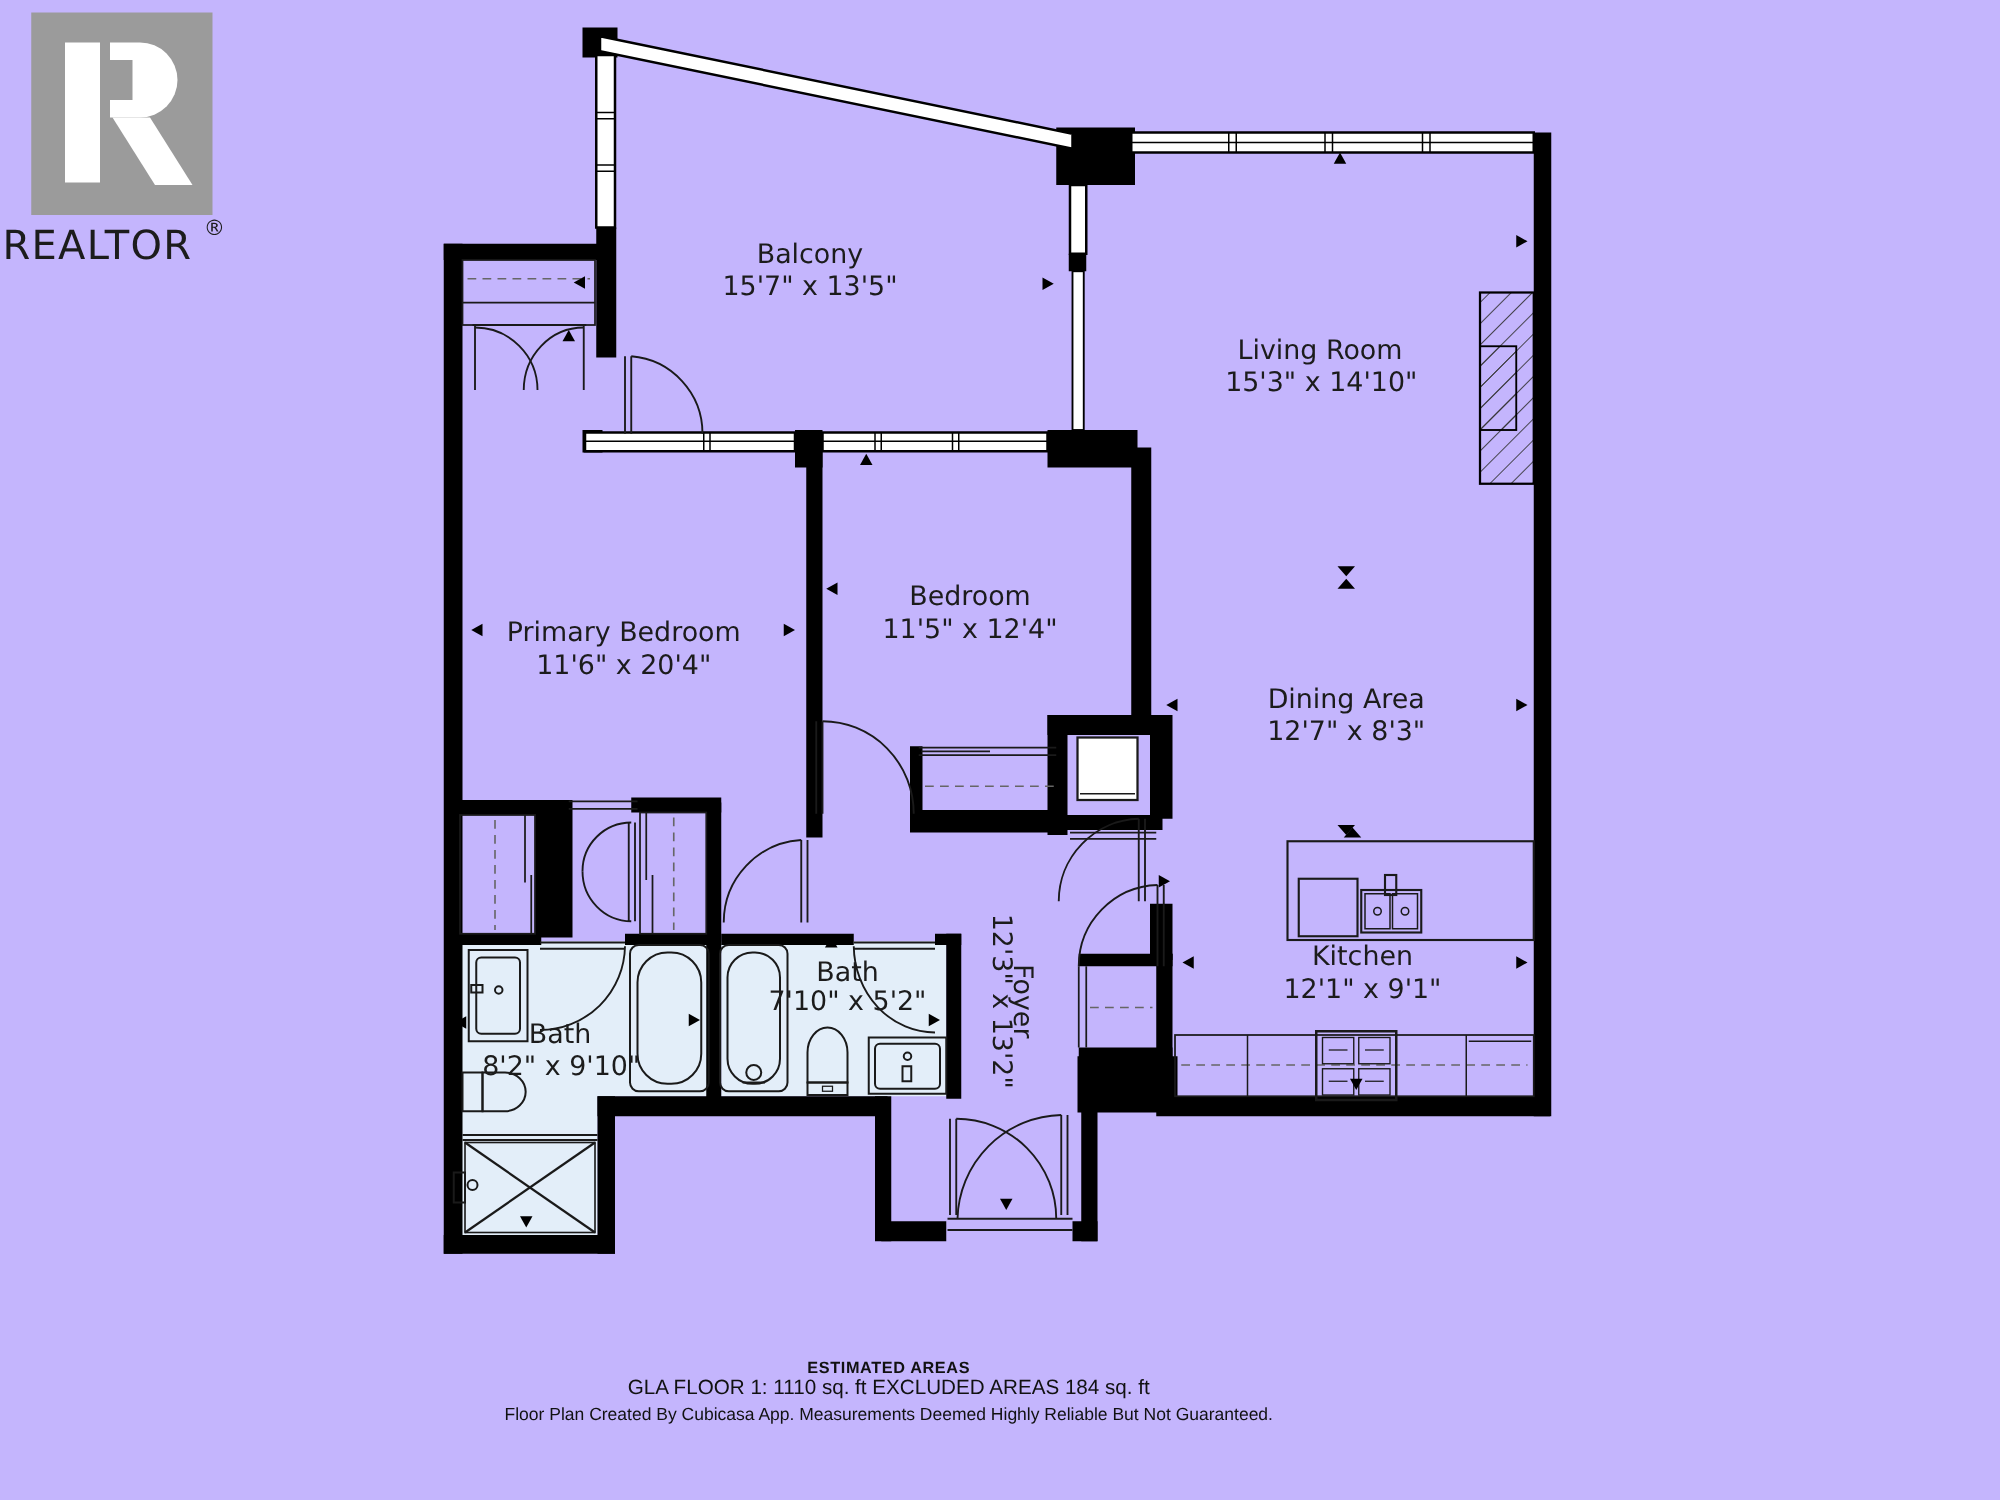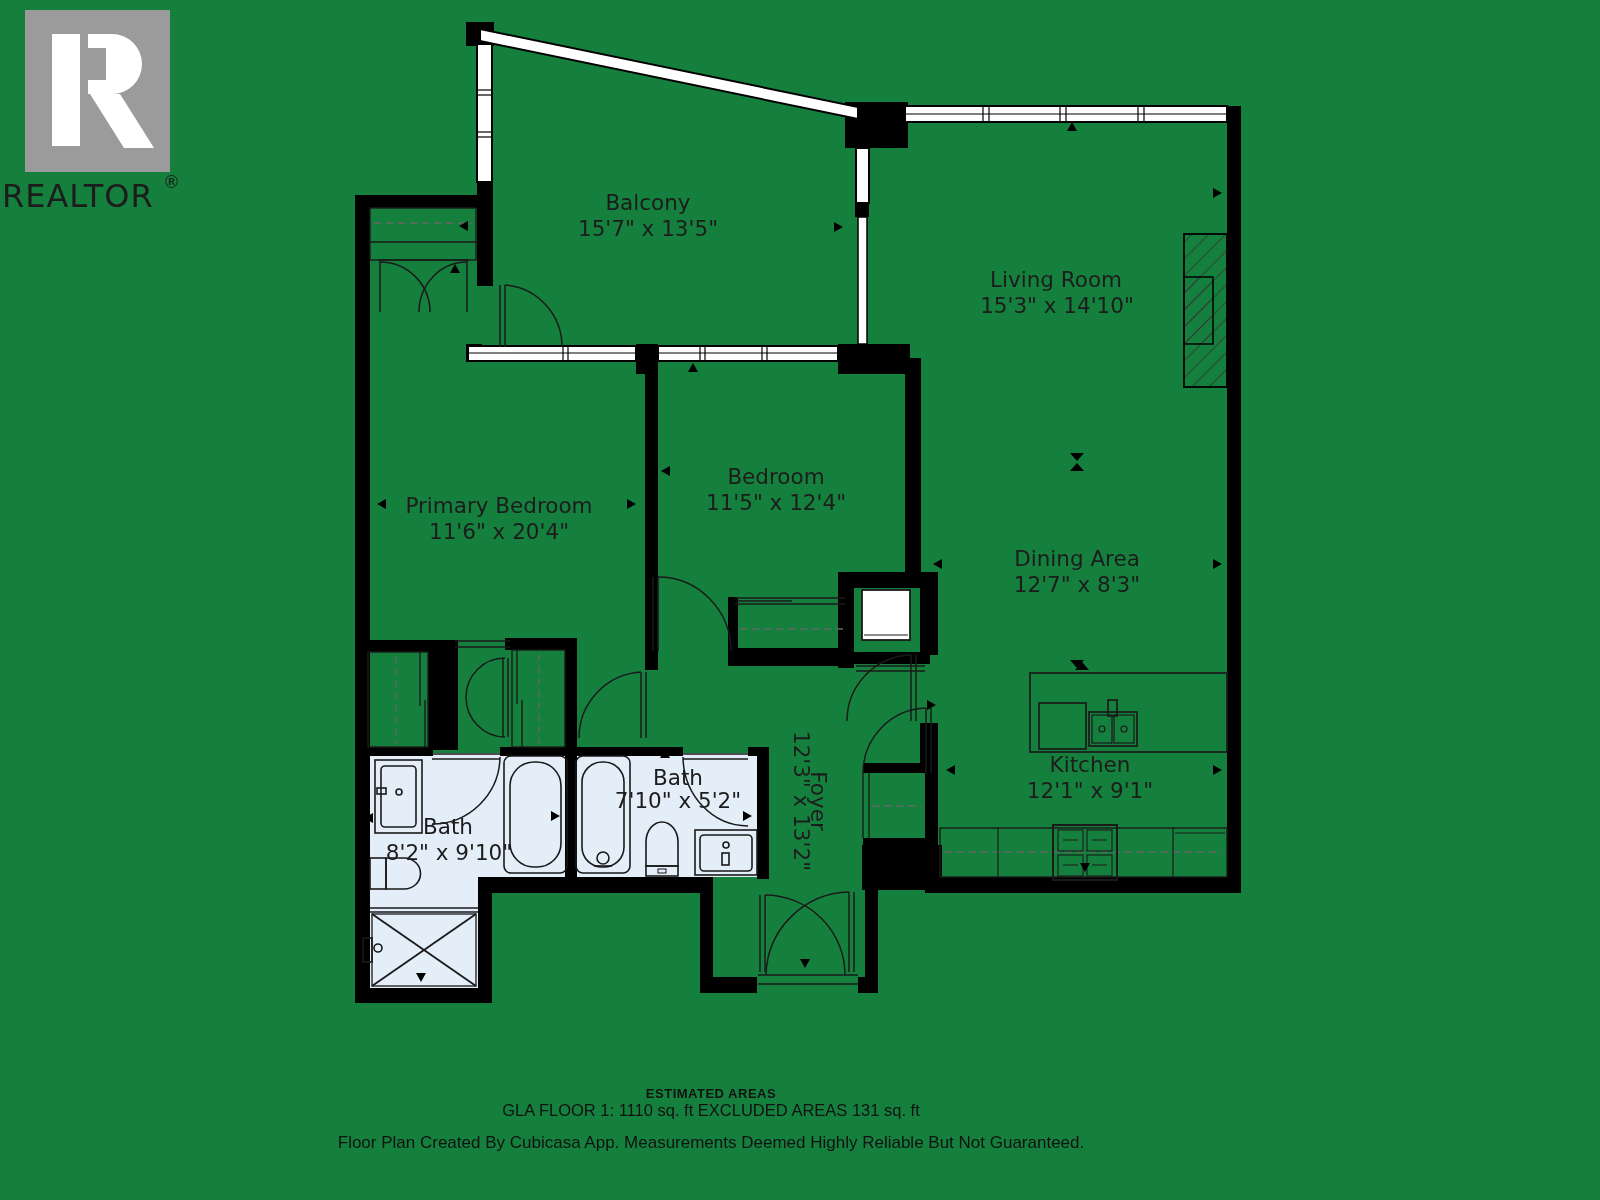--- a/index.html
+++ b/index.html
@@ -1,25 +1,25 @@
 <!DOCTYPE html>
 <html><head>
 <meta charset="utf-8">
 <style>
   html,body{margin:0;padding:0;background:#fff;}
-  .stage{position:relative;width:1600px;height:1200px;background:#15803d;overflow:hidden;
+  .stage{position:relative;width:1600px;height:1200px;background:#c4b5fd;overflow:hidden;
          font-family:"DejaVu Sans", sans-serif;}
   svg text{font-family:"DejaVu Sans", sans-serif;fill:#1c1c1c;}
   .plan{position:absolute;left:0;top:0;}
   .logo{position:absolute;left:0;top:0;}
   .footer{position:absolute;left:311px;top:1086px;width:800px;text-align:center;
           font-family:"Liberation Sans", sans-serif;color:#111;}
   .footer .title{font-size:13px;font-weight:bold;letter-spacing:.5px;}
   .footer .line{font-size:16.5px;line-height:18px;}
-  .footer .disclaimer{font-size:17px;margin-top:14px;}
+  .footer .disclaimer{font-size:14px;margin-top:4px;}
 </style>
 </head>
 <body>
 
 <div class="stage">
 
   <svg class="logo" width="230" height="235" viewBox="0 0 230 235">
     <rect x="25" y="10" width="145" height="162" fill="#9b9b9b"></rect>
     <g fill="#ffffff">
       <rect x="52" y="34" width="28" height="112"></rect>
@@ -319,17 +319,17 @@
       <text x="449" y="860">8'2" x 9'10"</text>
       <text x="678" y="785">Bath</text>
       <text x="678" y="808">7'10" x 5'2"</text>
       <text x="818" y="808" transform="rotate(90 818 801)">Foyer</text>
       <text x="792" y="799" transform="rotate(90 792 801)">12'3" x 13'2"</text>
     </g>
   </svg>
 
   <div class="footer">
     <div class="title">ESTIMATED AREAS</div>
-    <div class="line">GLA FLOOR 1: 1110 sq. ft EXCLUDED AREAS 131 sq. ft</div>
+    <div class="line">GLA FLOOR 1: 1110 sq. ft EXCLUDED AREAS 184 sq. ft</div>
     <div class="disclaimer">Floor Plan Created By Cubicasa App. Measurements Deemed Highly Reliable But Not Guaranteed.</div>
   </div>
 
 </div>
 
 </body></html>

